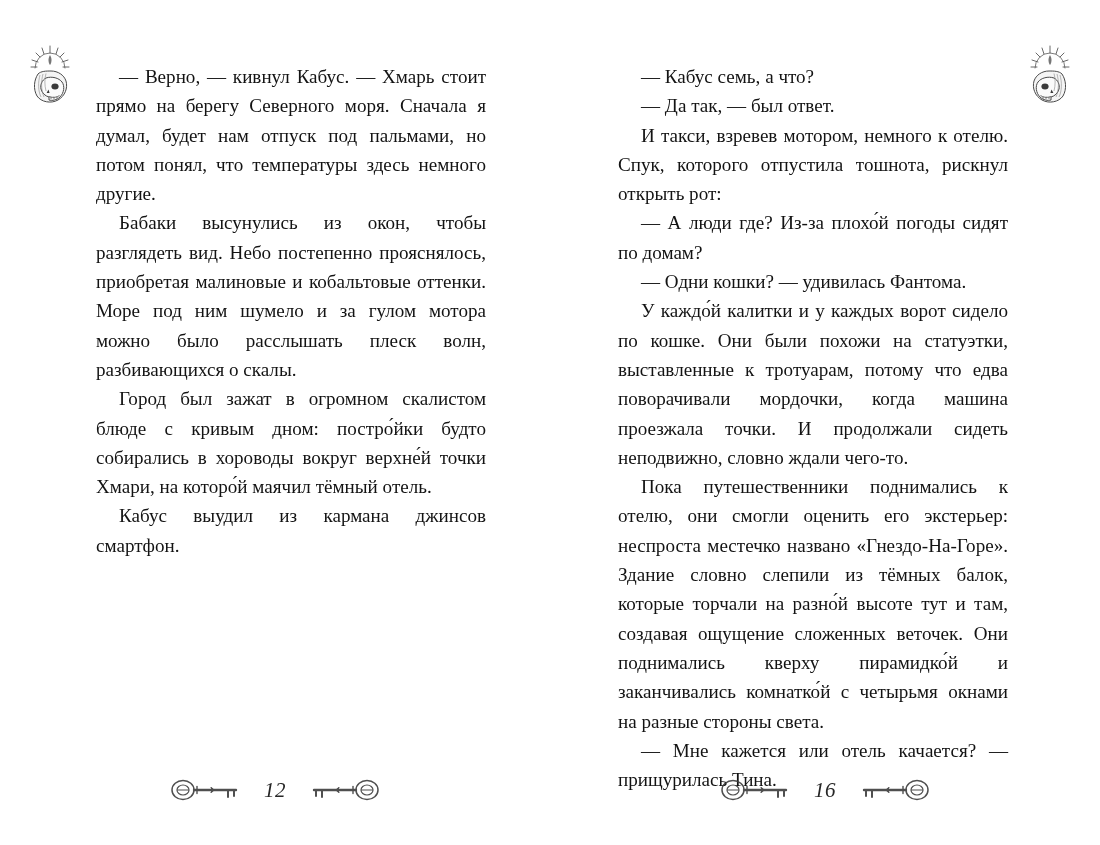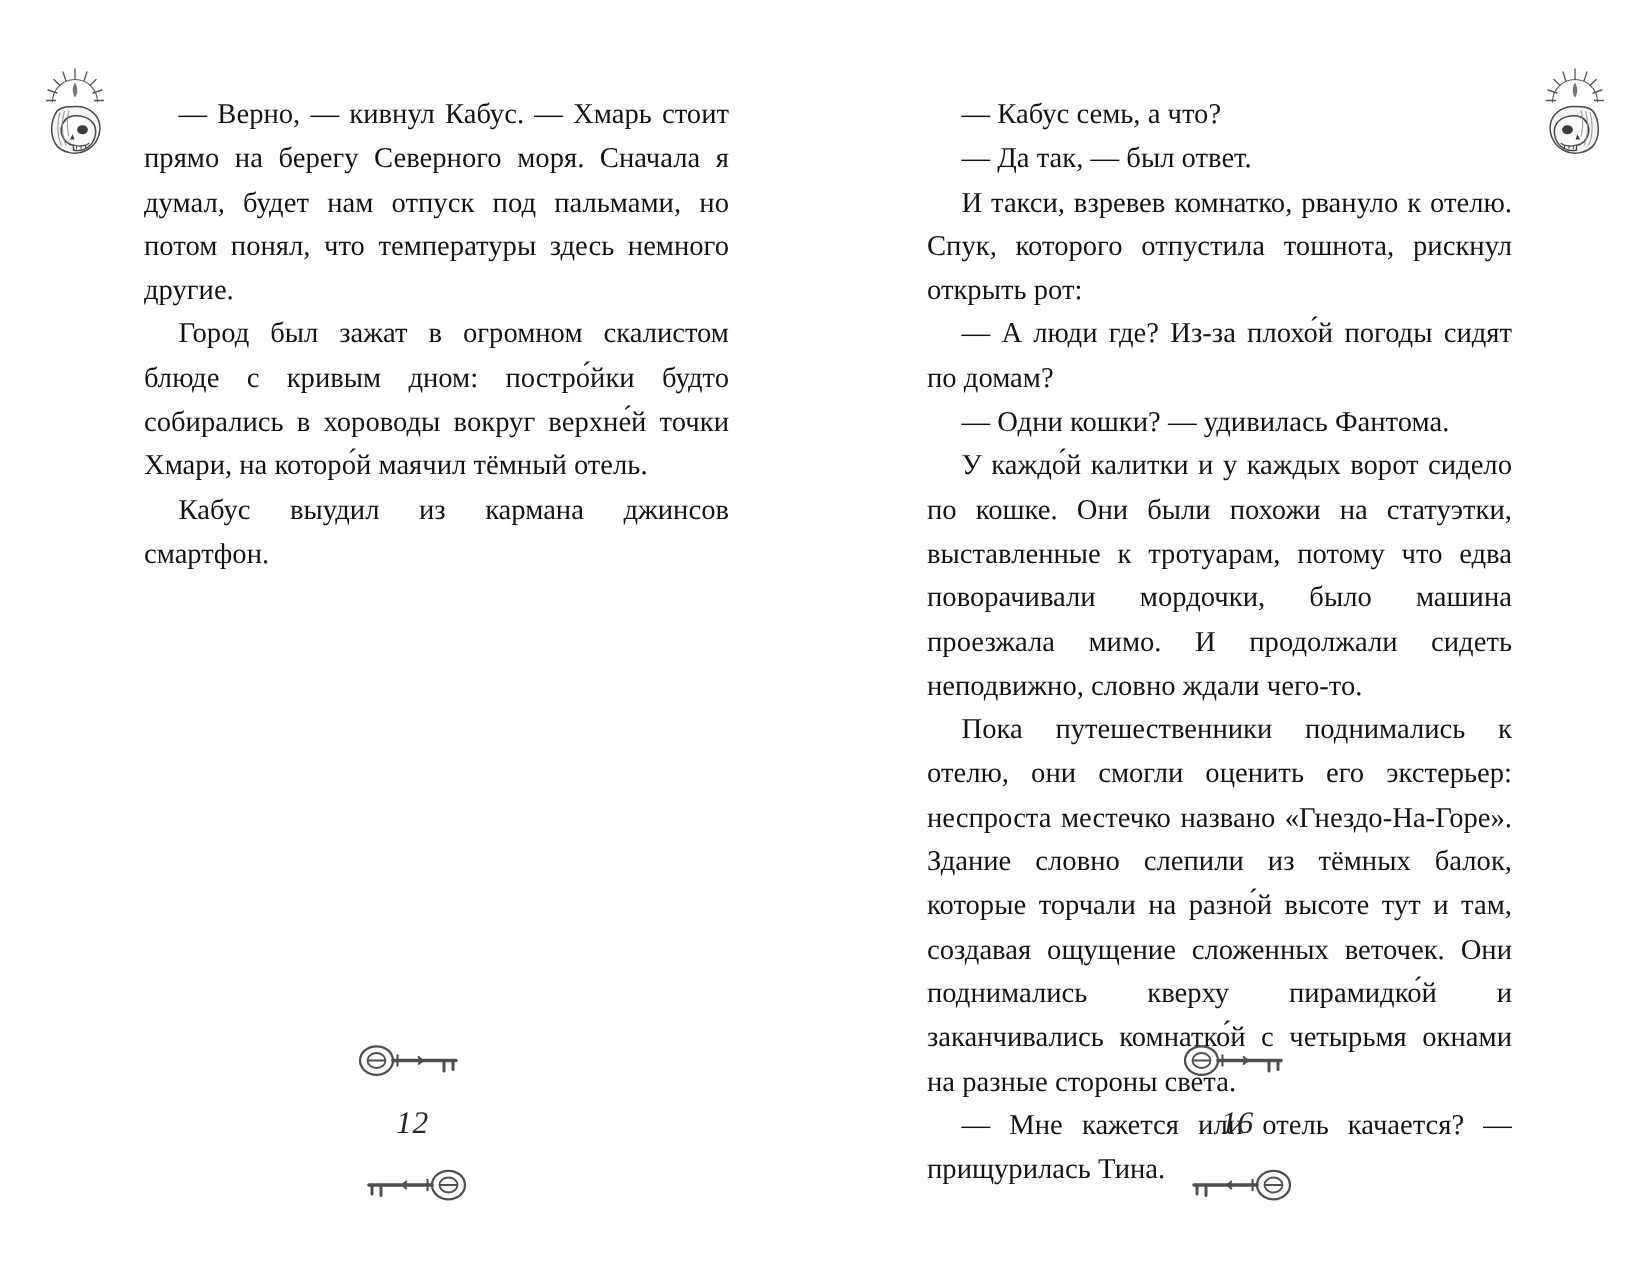--- a/index.html
+++ b/index.html
@@ -65,21 +65,20 @@
   
   .folio-bar {
     position: absolute;
     bottom: 42px;
     left: 0;
     width: 550px;
     display: flex;
     align-items: center;
     justify-content: center;
     gap: 16px;
-    flex-direction: column;
   }
   .key-orn { width: 74px; height: 26px; opacity: .9; }
   .key-orn.flip { transform: scaleX(-1); }
   .folio {
     font-family: "Liberation Serif", "DejaVu Serif", serif;
     font-style: italic;
     font-size: 21px;
     letter-spacing: .5px;
     color: #262626;
     min-width: 30px;
@@ -129,20 +128,21 @@
         <g stroke="#7e7e7e" stroke-width="0.6" fill="none">
           <path d="M16 31 C14 38 14 47 17 53"></path>
           <path d="M19 30 C17 37 17 46 20 53"></path>
           <path d="M22 29.5 C20.5 35 20.5 41 22 47"></path>
         </g>
       </svg>
     </span>
 
     <div class="column">
       <p>— Верно, — кивнул Кабус. — Хмарь стоит прямо на берегу Северного моря. Сначала я думал, будет нам отпуск под пальмами, но потом понял, что температуры здесь немного другие.</p>
+      <p>Бабаки высунулись из окон, чтобы разглядеть вид. Небо постепенно прояснялось, приобретая малиновые и кобальтовые оттенки. Море под ним шумело и за гулом мотора можно было расслышать плеск волн, разбивающихся о скалы.</p>
       <p>Город был зажат в огромном скалистом блюде с кривым дном: постро́йки будто собирались в хороводы вокруг верхне́й точки Хмари, на которо́й маячил тёмный отель.</p>
       <p>Кабус выудил из кармана джинсов смартфон.</p>
     </div>
 
     <div class="folio-bar">
       <span class="key-orn">
         <svg viewBox="0 0 74 26" width="74" height="26" aria-hidden="true">
           <g fill="none" stroke="#3c3c3c" stroke-width="1.5" stroke-linecap="round">
 
             <ellipse cx="13" cy="13" rx="11" ry="9.5"></ellipse>
@@ -207,24 +207,24 @@
           <path d="M16 31 C14 38 14 47 17 53"></path>
           <path d="M19 30 C17 37 17 46 20 53"></path>
           <path d="M22 29.5 C20.5 35 20.5 41 22 47"></path>
         </g>
       </svg>
     </span>
 
     <div class="column">
       <p>— Кабус семь, а что?</p>
       <p>— Да так, — был ответ.</p>
-      <p>И такси, взревев комнатко, рвануло к отелю. Спук, которого отпустила тошнота, рискнул открыть рот:</p>
+      <p>И такси, взревев мотором, немного к отелю. Спук, которого отпустила тошнота, рискнул открыть рот:</p>
       <p>— А люди где? Из-за плохо́й погоды сидят по домам?</p>
       <p>— Одни кошки? — удивилась Фантома.</p>
-      <p>У каждо́й калитки и у каждых ворот сидело по кошке. Они были похожи на статуэтки, выставленные к тротуарам, потому что едва поворачивали мордочки, было машина проезжала мимо. И продолжали сидеть неподвижно, словно ждали чего-то.</p>
+      <p>У каждо́й калитки и у каждых ворот сидело по кошке. Они были похожи на статуэтки, выставленные к тротуарам, потому что едва поворачивали мордочки, когда машина проезжала точки. И продолжали сидеть неподвижно, словно ждали чего-то.</p>
       <p>Пока путешественники поднимались к отелю, они смогли оценить его экстерьер: неспроста местечко названо «Гнездо-На-Горе». Здание словно слепили из тёмных балок, которые торчали на разно́й высоте тут и там, создавая ощущение сложенных веточек. Они поднимались кверху пирамидко́й и заканчивались комнатко́й с четырьмя окнами на разные стороны света.</p>
       <p>— Мне кажется или отель качается? — прищурилась Тина.</p>
     </div>
 
     <div class="folio-bar">
       <span class="key-orn">
         <svg viewBox="0 0 74 26" width="74" height="26" aria-hidden="true">
           <g fill="none" stroke="#3c3c3c" stroke-width="1.5" stroke-linecap="round">
             <ellipse cx="13" cy="13" rx="11" ry="9.5"></ellipse>
             <ellipse cx="13" cy="13" rx="6" ry="5" stroke-width="1.2"></ellipse>

